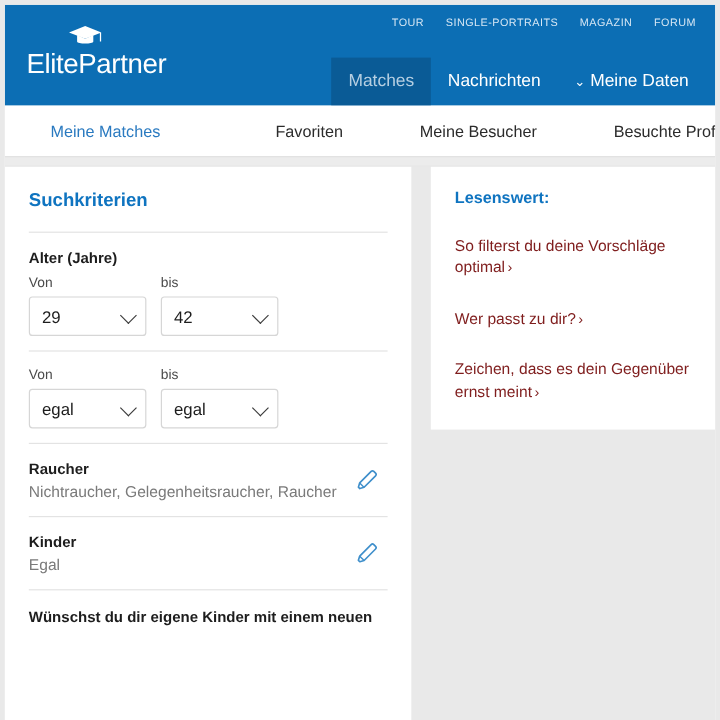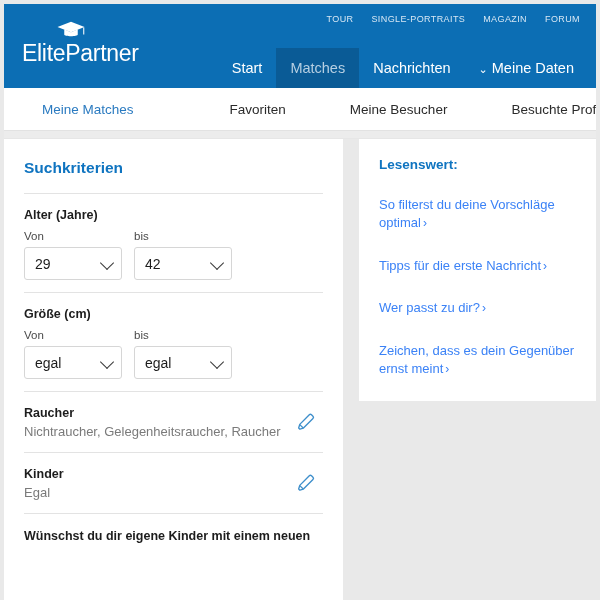--- a/index.html
+++ b/index.html
@@ -252,21 +252,21 @@
     box-sizing: border-box;
   }
   .card-title {
     font-size: 13.5px;
     font-weight: bold;
     color: #0f74c0;
     margin: 0 0 16px 0;
   }
   .card-link {
     display: block;
-    color: #3b82f6;
+    color: #7f1d1d;
     font-size: 13px;
     line-height: 1.42;
     text-decoration: none;
     margin-bottom: 14px;
     margin-top: 24px;
   }
   .card-link:last-child { margin-bottom: 0; }
   .card-link .arrow {
     font-size: 12px;
     margin-left: 2px;
@@ -290,21 +290,20 @@
       <div class="brand">
         <svg class="brand-cap" viewBox="0 0 40 26">
           <path d="M20 2 L38 9 L20 16 L2 9 Z" fill="#ffffff"></path>
           <path d="M11 12 L11 19 C11 22 29 22 29 19 L29 12 L20 16 Z" fill="#ffffff"></path>
           <path d="M37 9.5 L37 19" stroke="#ffffff" stroke-width="1.4" fill="none"></path>
         </svg>
         <div class="brand-name">ElitePartner</div>
       </div>
 
       <div class="main-nav">
-        <a href="#" class="nav-item">Start</a>
         <a href="#" class="nav-item active">Matches</a>
         <a href="#" class="nav-item">Nachrichten</a>
         <a href="#" class="nav-item">
           <span class="chev">⌄</span>
           <span>Meine Daten</span>
         </a>
       </div>
     </div>
 
     <div class="tabbar">
@@ -340,23 +339,20 @@
                 <span>42</span>
                 <i class="chev-dn"></i>
               </div>
             </div>
           </div>
         </div>
 
         <div class="hr"></div>
 
         <div class="field-group">
-          <div class="field-label">
-            <b>Größe</b><span> (cm)</span>
-          </div>
           <div class="range-row">
             <div class="range-col">
               <div class="sub-label">Von</div>
               <div class="select-box">
                 <span>egal</span>
                 <i class="chev-dn"></i>
               </div>
             </div>
             <div class="range-col">
               <div class="sub-label">bis</div>
@@ -398,23 +394,20 @@
       <div class="gutter"></div>
 
       <div class="right-col">
         <div class="card">
           <div class="card-title">Lesenswert:</div>
 
           <a href="#" class="card-link">
             <span>So filterst du deine Vorschläge optimal</span><span class="arrow">›</span>
           </a>
 
-          <a href="#" class="card-link">
-            <span>Tipps für die erste Nachricht</span><span class="arrow">›</span>
-          </a>
 
           <a href="#" class="card-link">
             <span>Wer passt zu dir?</span><span class="arrow">›</span>
           </a>
 
           <a href="#" class="card-link">
             <span>Zeichen, dass es dein Gegenüber ernst meint</span><span class="arrow">›</span>
           </a>
         </div>
       </div>

